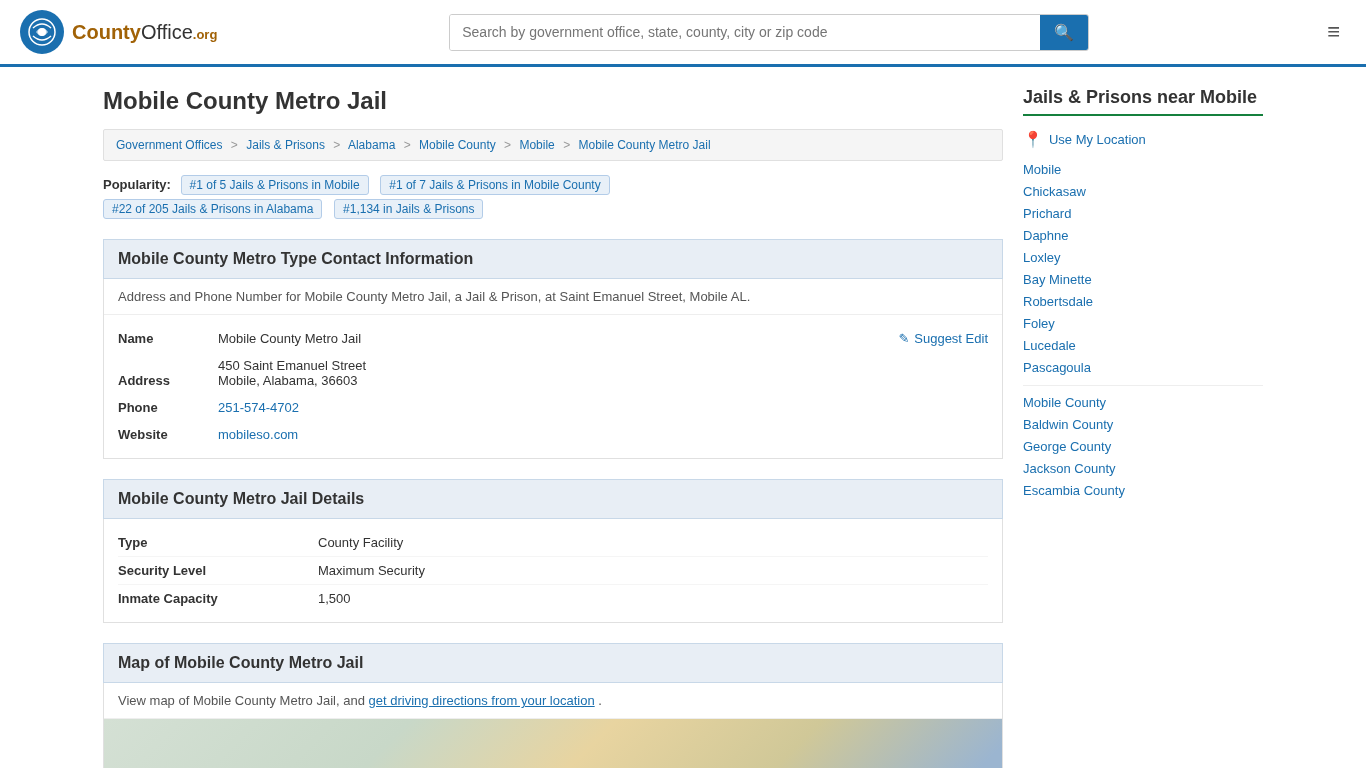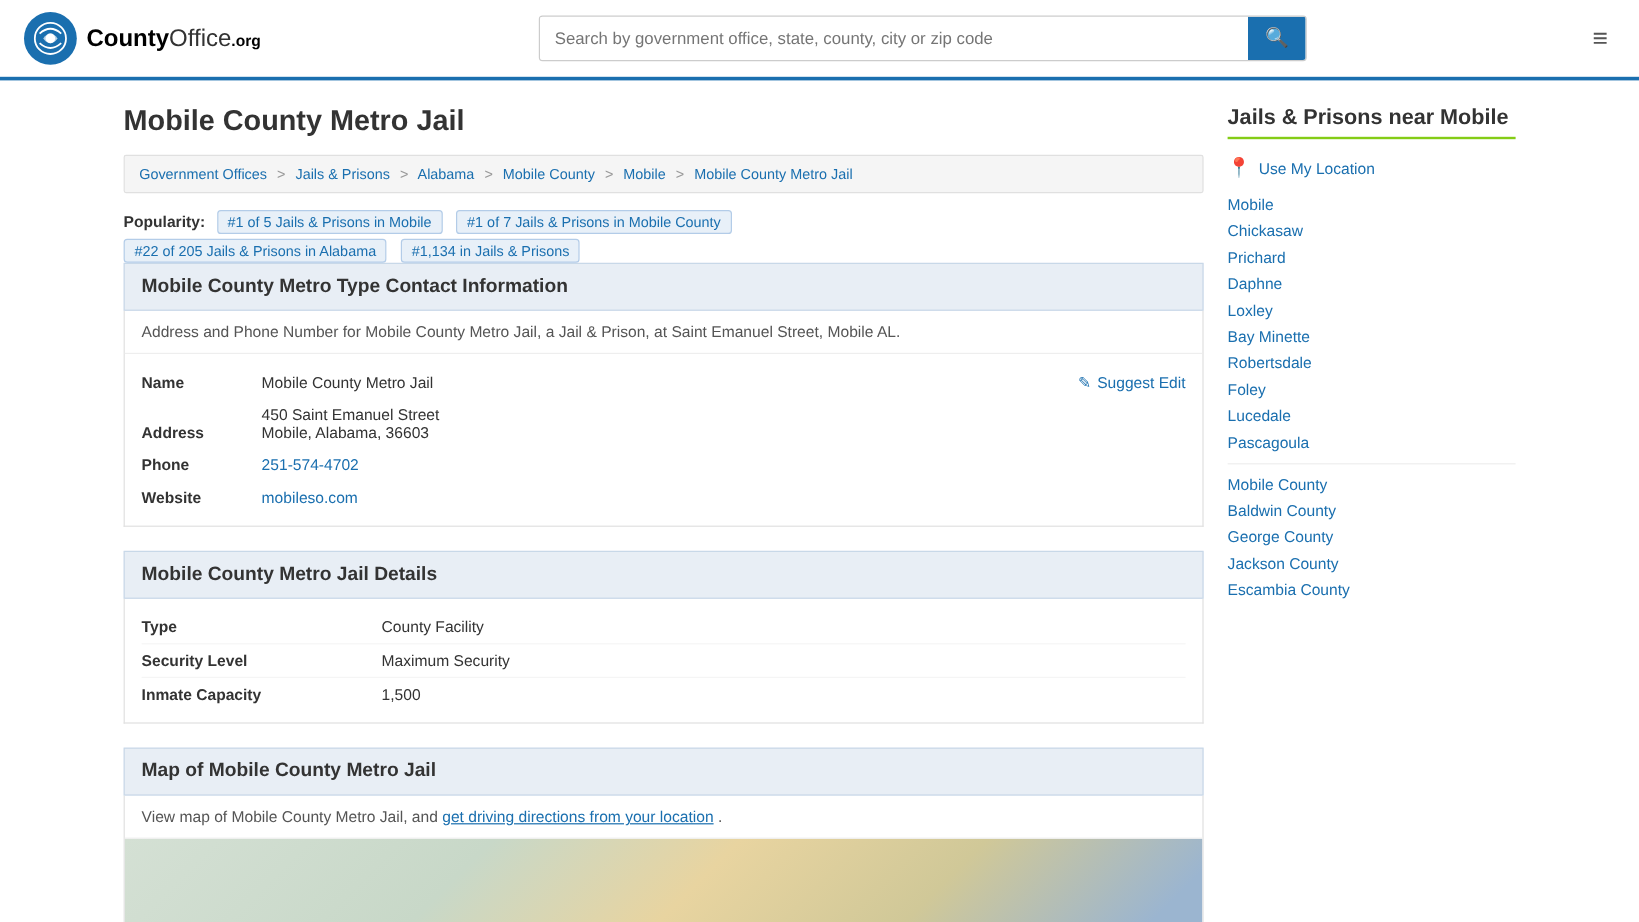--- a/index.html
+++ b/index.html
@@ -29,21 +29,21 @@
       justify-content: center;
       color: white;
       font-size: 18px;
       font-weight: bold;
     }
     .logo-text {
       font-size: 20px;
       color: #333;
       font-weight: normal;
     }
-    .logo-text span { color: #000000; font-weight: bold; text-align: center; }
+    .logo-text span { color: #a16207; font-weight: bold; text-align: center; }
     .logo-org { color: #666; font-size: 13px; }
     .search-area {
       display: flex;
       align-items: center;
       gap: 8px;
       flex: 1;
       max-width: 640px;
       margin: 0 30px;
     }
     .search-box {
@@ -107,20 +107,21 @@
       border-radius: 2px;
     }
     .breadcrumb a {
       color: #1a6faf;
       text-decoration: none;
     }
     .breadcrumb .sep { margin: 0 5px; color: #999; }
 
     
     .popularity-area {
+      margin-bottom: 20px;
       font-size: 13px;
     }
     .popularity-area .pop-label {
       font-weight: bold;
       margin-right: 6px;
     }
     .pop-badge {
       display: inline-block;
       background: #e8f0f8;
       border: 1px solid #b3cce8;
@@ -250,21 +251,21 @@
     .sidebar {
       width: 240px;
       min-width: 240px;
     }
     .sidebar-title {
       font-size: 18px;
       font-weight: bold;
       color: #333;
       margin-bottom: 14px;
       padding-bottom: 6px;
-      border-bottom: 2px solid #84cc16;
+      border-bottom: 2px solid #15803d;
     }
     .location-btn {
       display: flex;
       align-items: center;
       gap: 6px;
       color: #1a6faf;
       text-decoration: none;
       font-size: 13px;
       margin-bottom: 12px;
       cursor: pointer;

